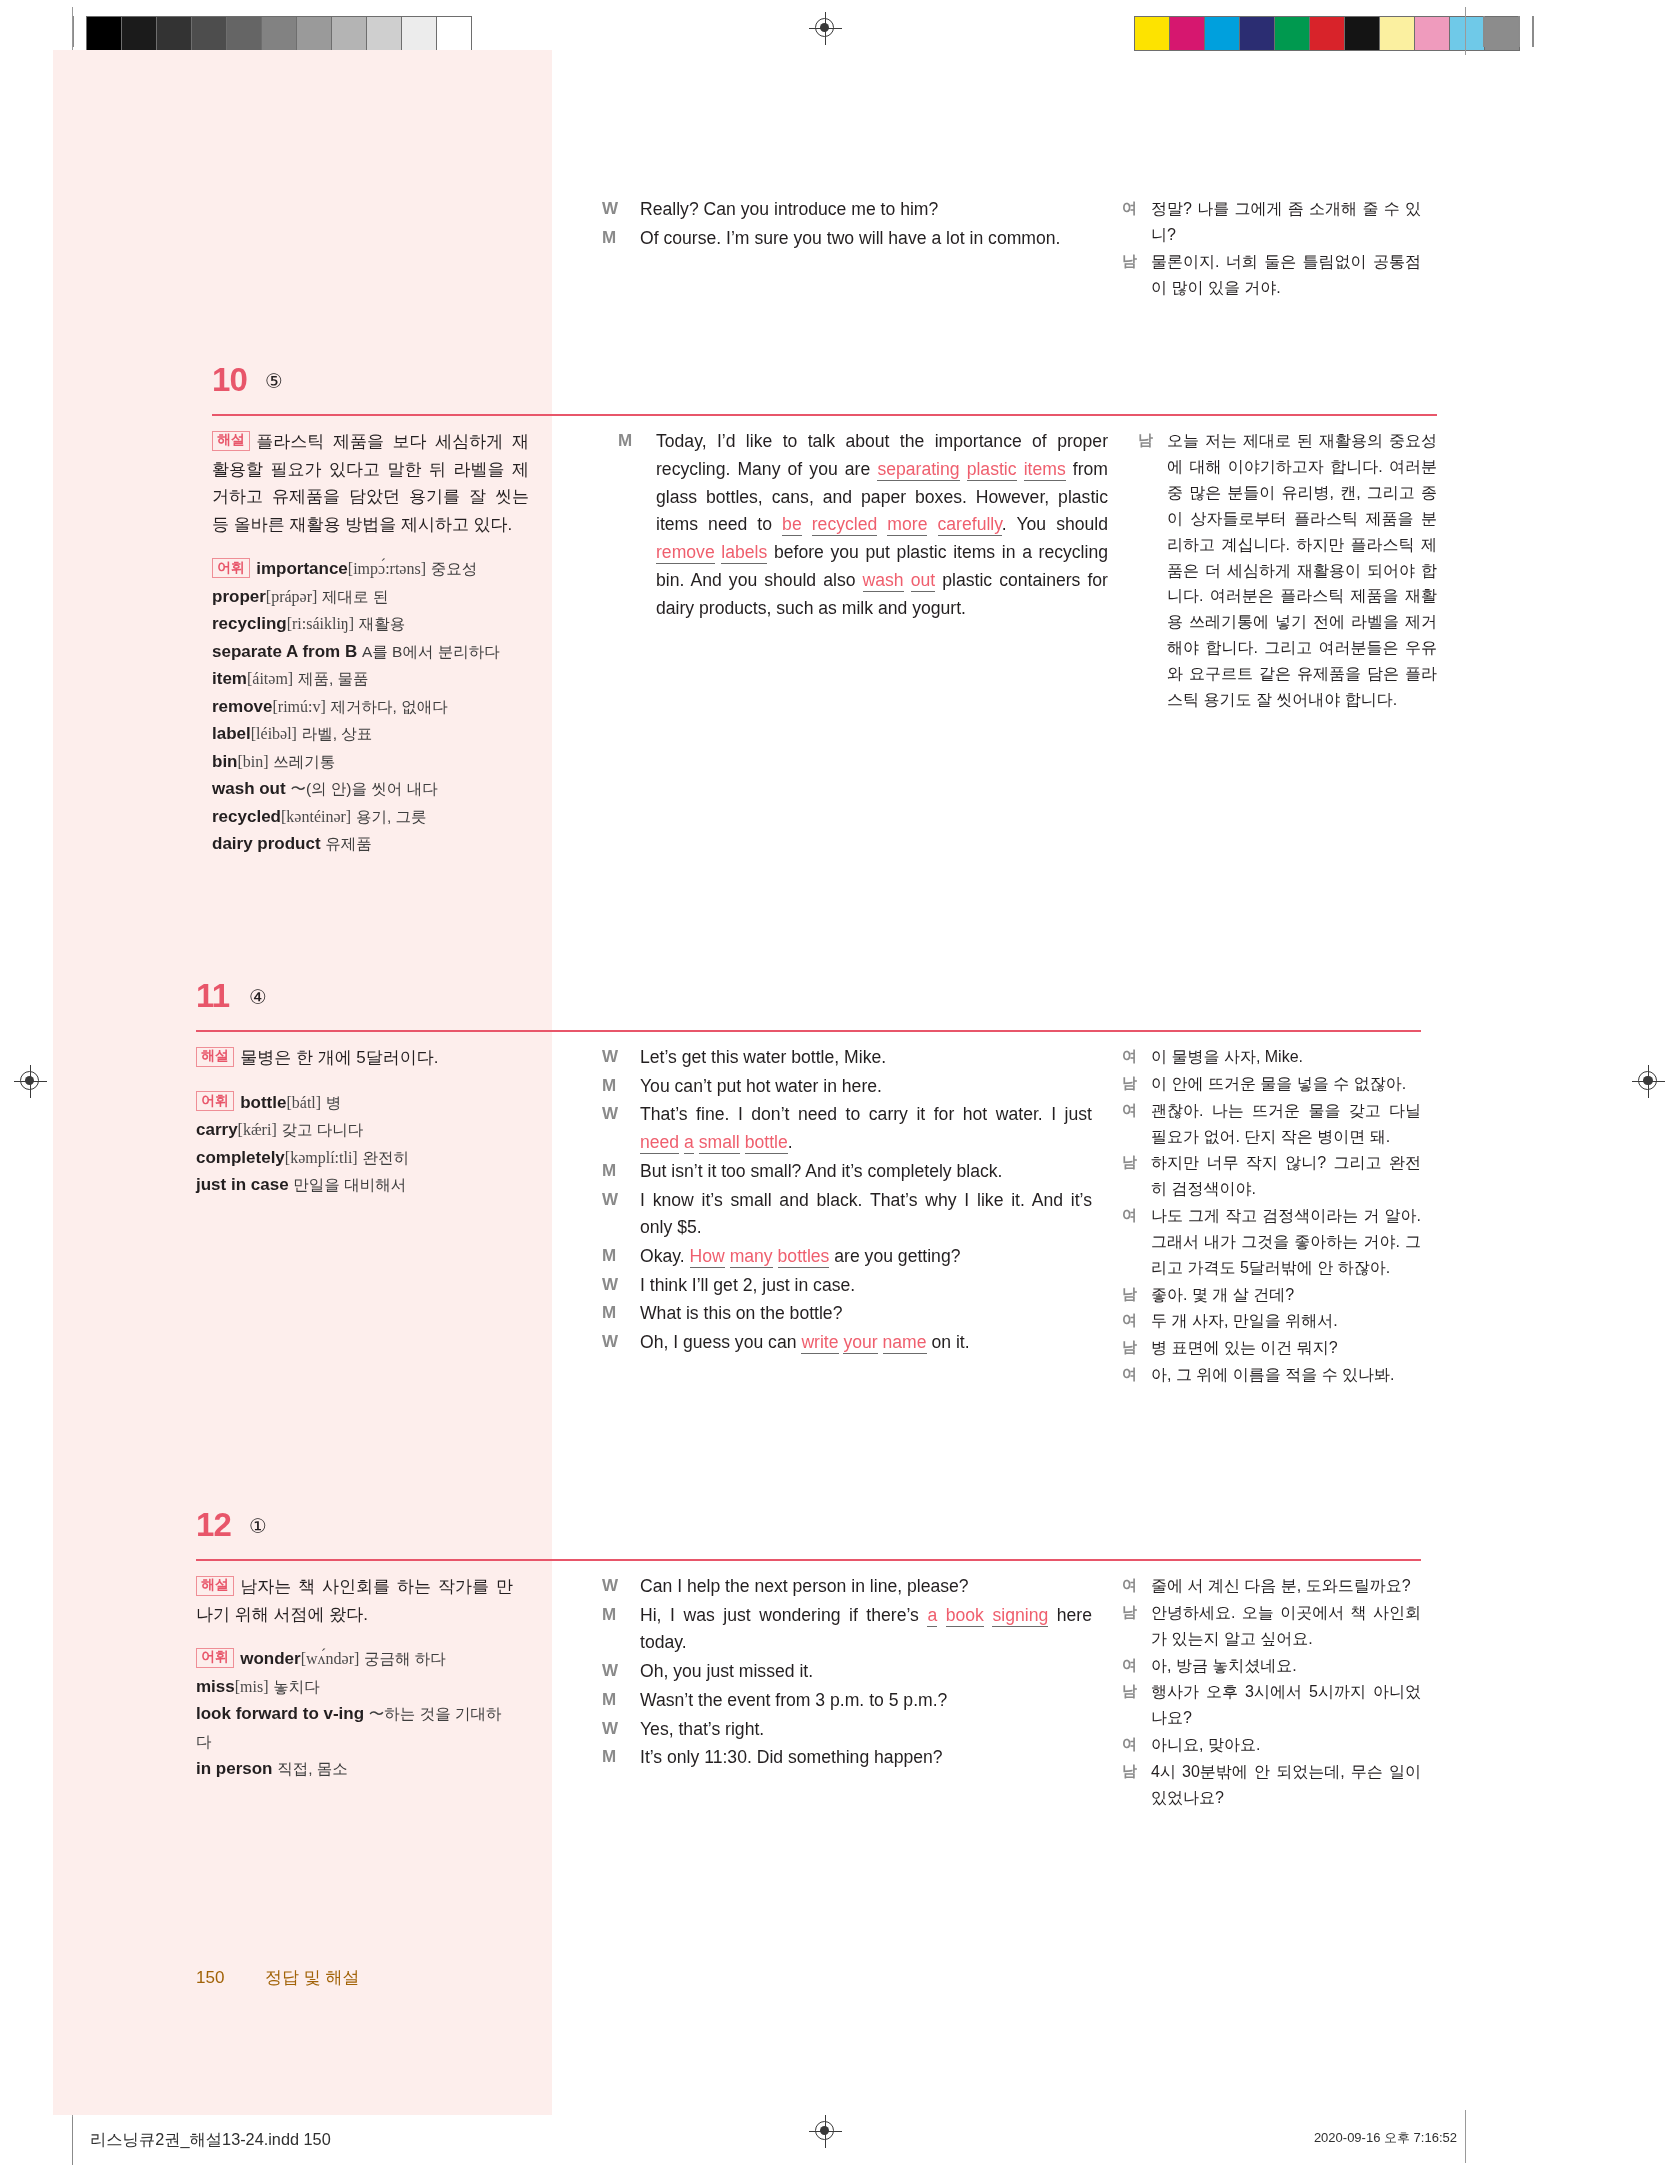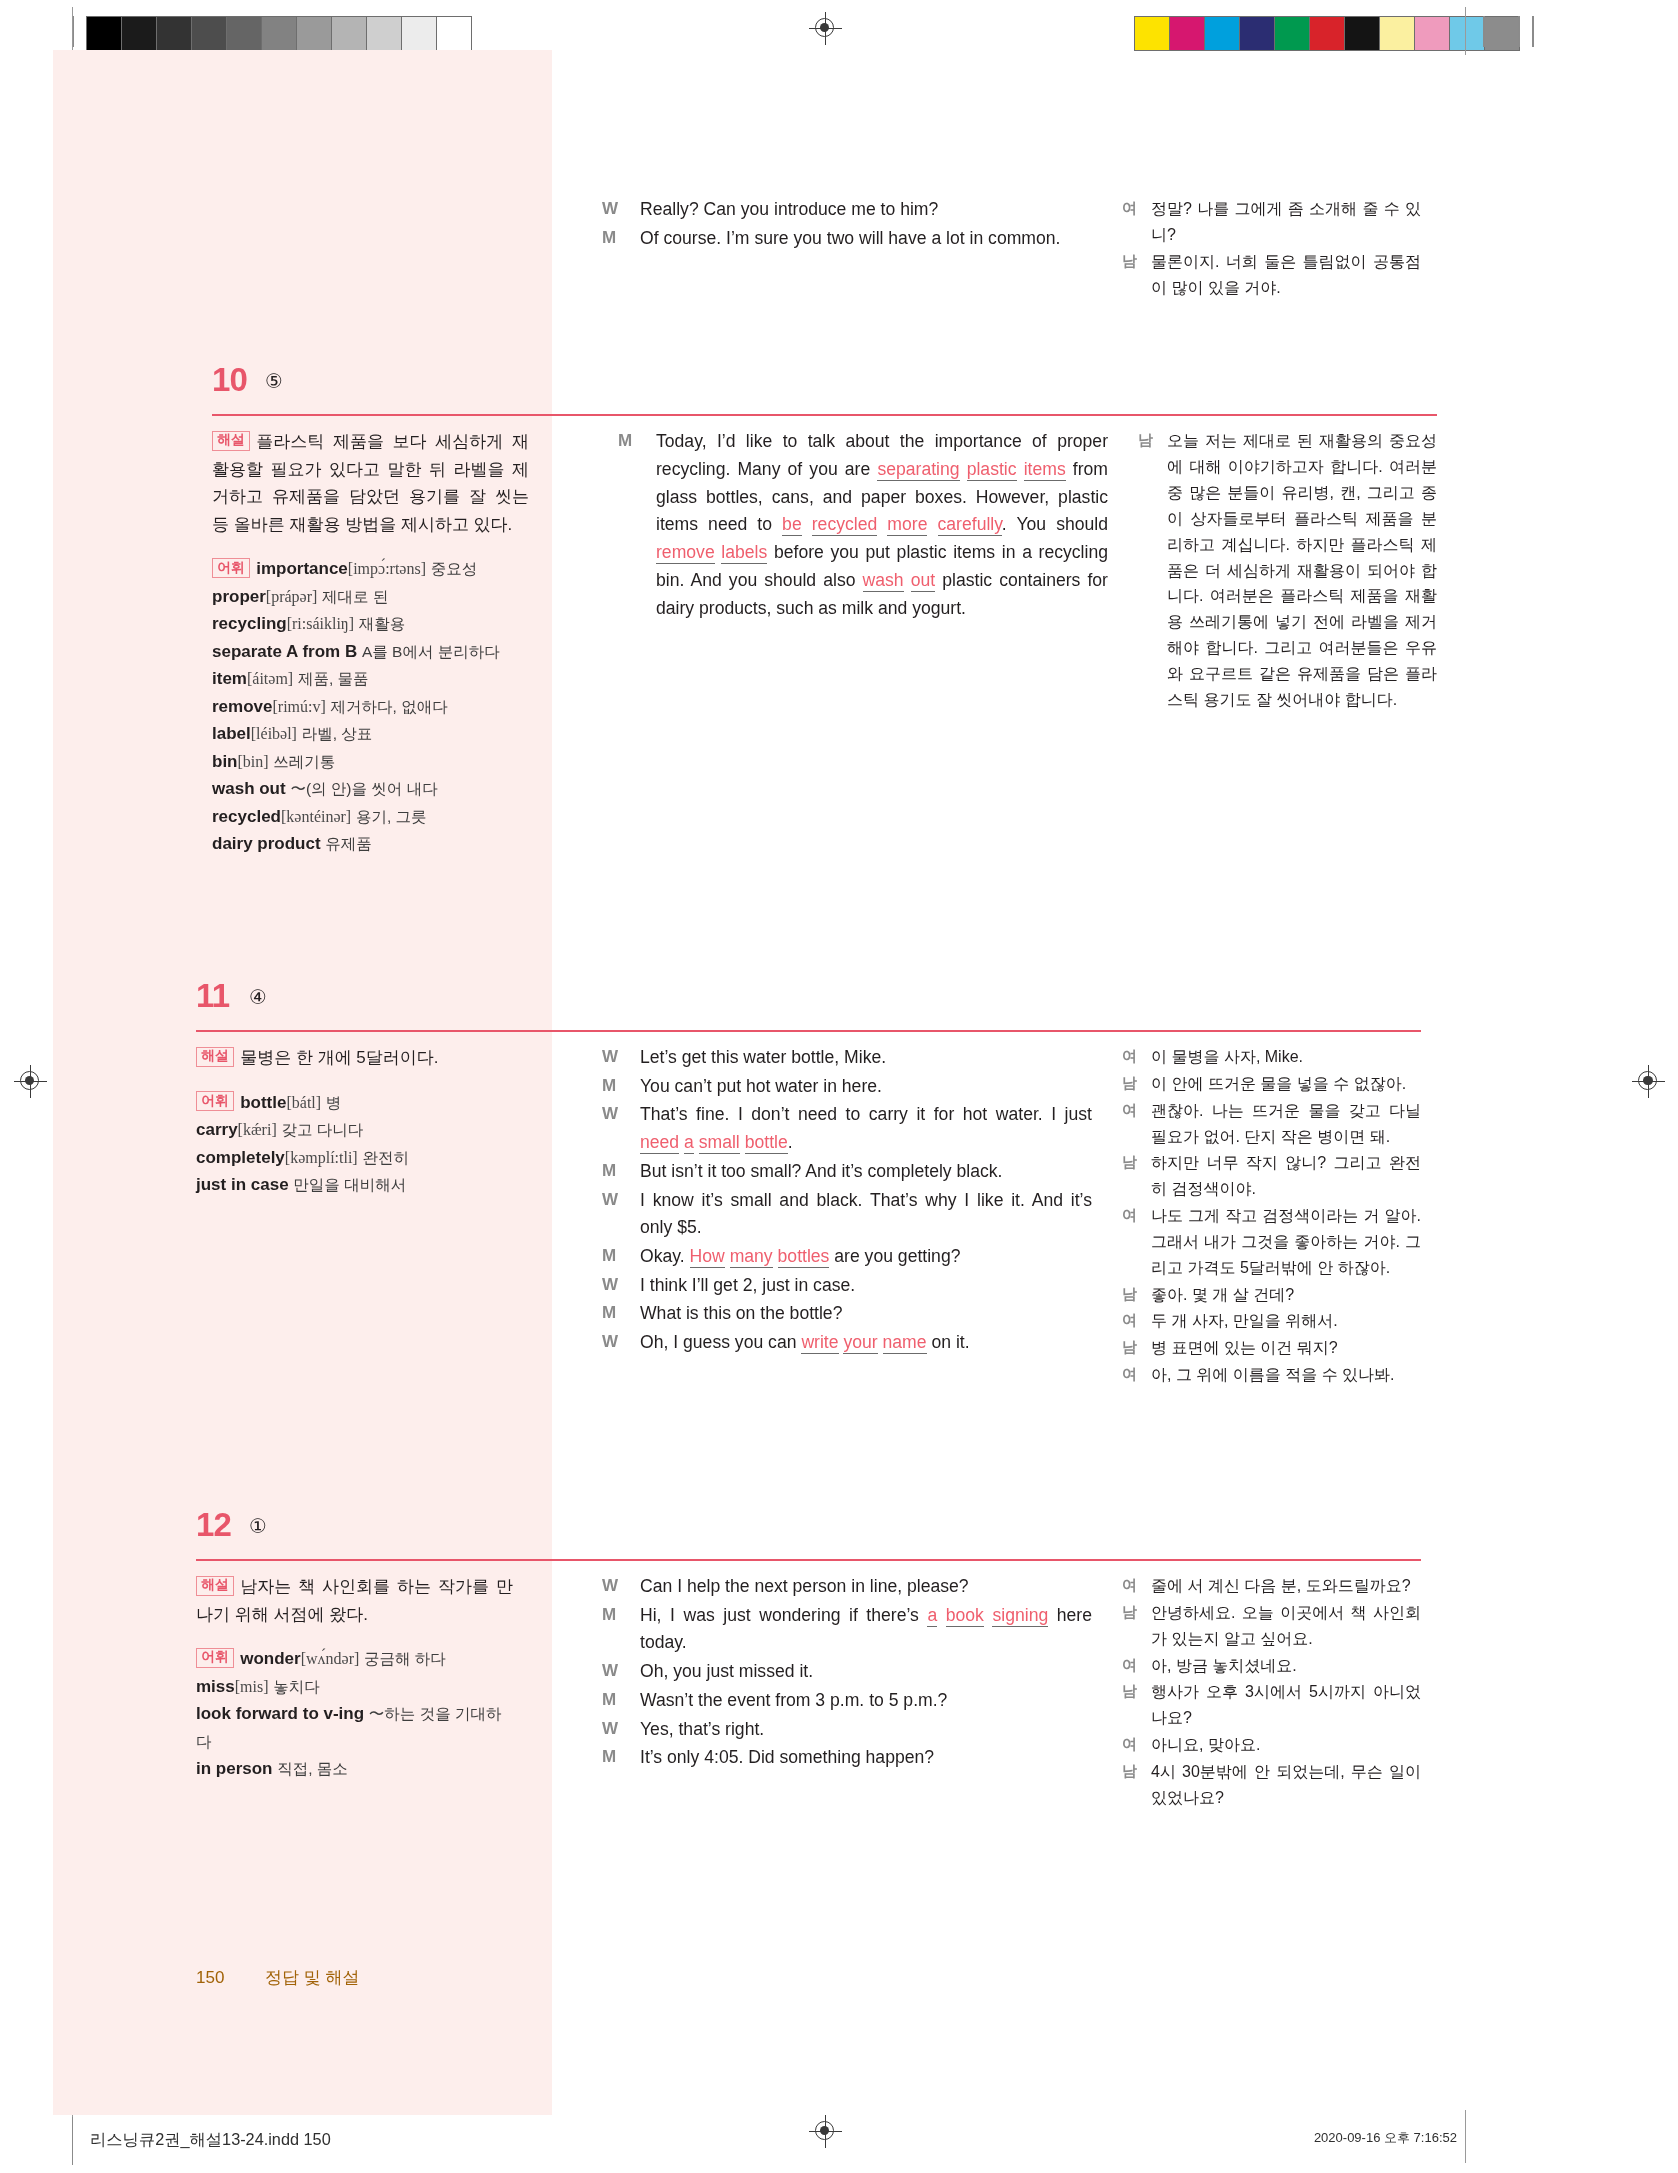--- a/index.html
+++ b/index.html
@@ -291,21 +291,21 @@
             <div class="line j">
               <span class="spk">M</span>
               <span class="txt">Wasn’t the event from 3 p.m. to 5 p.m.?</span>
             </div>
             <div class="line j">
               <span class="spk">W</span>
               <span class="txt">Yes, that’s right.</span>
             </div>
             <div class="line j">
               <span class="spk">M</span>
-              <span class="txt">It’s only 4:05. Did something happen?</span>
+              <span class="txt">It’s only 11:30. Did something happen?</span>
             </div>
           </div>
           <div class="col-trans">
             <div class="k-line"><span class="spk">여</span><span>줄에 서 계신 다음 분, 도와드릴까요?</span></div>
             <div class="k-line"><span class="spk">남</span><span>안녕하세요. 오늘 이곳에서 책 사인회가 있는지 알고 싶어요.</span></div>
             <div class="k-line"><span class="spk">여</span><span>아, 방금 놓치셨네요.</span></div>
             <div class="k-line"><span class="spk">남</span><span>행사가 오후 3시에서 5시까지 아니었나요?</span></div>
             <div class="k-line"><span class="spk">여</span><span>아니요, 맞아요.</span></div>
             <div class="k-line"><span class="spk">남</span><span>4시 30분밖에 안 되었는데, 무슨 일이 있었나요?</span></div>
           </div>

